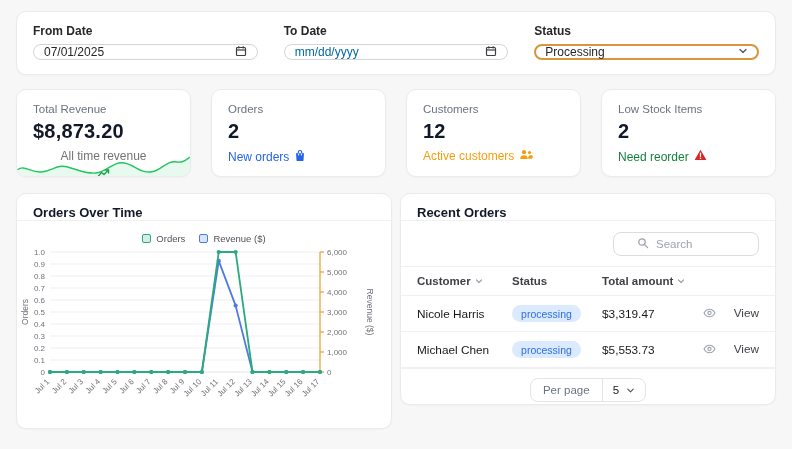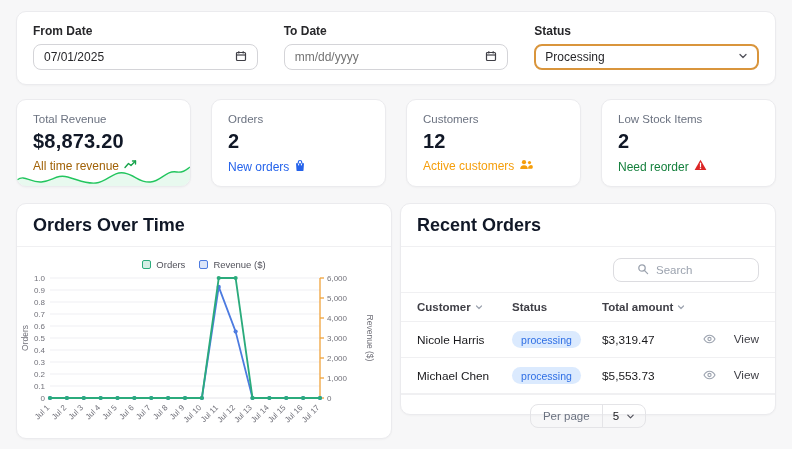--- a/index.html
+++ b/index.html
@@ -4,36 +4,36 @@
 <style>
   * { margin:0; padding:0; box-sizing:border-box; }
   html,body { width:792px; height:449px; background:#f7f7f8; font-family:"Liberation Sans", sans-serif; overflow:hidden; }
   .page { padding:11px 16px 0 16px; }
   .card { background:#fff; border:1px solid #ebebee; border-radius:10px; box-shadow:0 1px 2px rgba(0,0,0,.03); }
 
   
   .filter-card { display:flex; gap:26px; padding:12px 16px 14px; margin-bottom:14px; }
   .filter-field { flex:1; }
   .filter-field label { display:block; font-size:12px; font-weight:600; color:#27272a; margin-bottom:6px; }
-  .control { display:flex; align-items:center; justify-content:space-between; height:26px; border:1px solid #d4d4d8; border-radius:8px; padding:0 10px; font-size:12px; color:#27272a; background:#fff; cursor:pointer; }
-  .control.placeholder-val { color:#737373; }
+  .control { display:flex; align-items:center; justify-content:space-between; height:16px; border:1px solid #d4d4d8; border-radius:8px; padding:0 10px; font-size:12px; color:#27272a; background:#fff; cursor:pointer; }
+  .control.placeholder-val { color:#0369a1; }
   .control.status-active { border:2px solid #d9953c; padding:0 9px; }
 
   
   .stats-row { display:flex; gap:20px; margin-bottom:16px; }
   .stat-card { flex:1; height:88px; padding:13px 16px; position:relative; overflow:hidden; }
   .stat-label { font-size:11.5px; color:#6b7280; }
   .stat-value { font-size:20px; font-weight:700; color:#111827; margin:5px 0 6px; letter-spacing:.2px; }
   .stat-sub { font-size:12px; font-weight:500; display:flex; align-items:center; gap:5px; position:relative; z-index:2; }
-  .sub-green { color:#a16207; } .sub-blue { color:#2563eb; } .sub-orange { color:#f59e0b; } .sub-red { color:#15803d; }
+  .sub-green { color:#737373;flex-direction:column; } .sub-blue { color:#2563eb; } .sub-orange { color:#f59e0b; } .sub-red { color:#15803d; }
   .sparkline { position:absolute; left:0; right:0; bottom:0; width:100%; height:28px; z-index:1; }
 
   
   .bottom-row { display:flex; gap:8px; align-items:flex-start; }
-  .panel-title { font-size:18px; font-weight:700; color:#111827; padding:11px 16px 10px; border-bottom:1px solid #f0f0f2; }
+  .panel-title { font-size:13px; font-weight:700; color:#111827; padding:11px 16px 0; border-bottom:1px solid #f0f0f2; }
 
   
   .chart-card { width:376px; height:236px; }
   .legend { display:flex; justify-content:center; gap:14px; margin:12px 0 2px; }
   .legend-item { display:flex; align-items:center; gap:5px; font-size:9.5px; color:#52525b; }
   .legend-swatch { width:9px; height:9px; border-radius:2px; display:inline-block; }
   .chart-wrap { padding:0 3px; }
 
   
   .orders-card { width:376px; height:212px; display:flex; flex-direction:column; }

